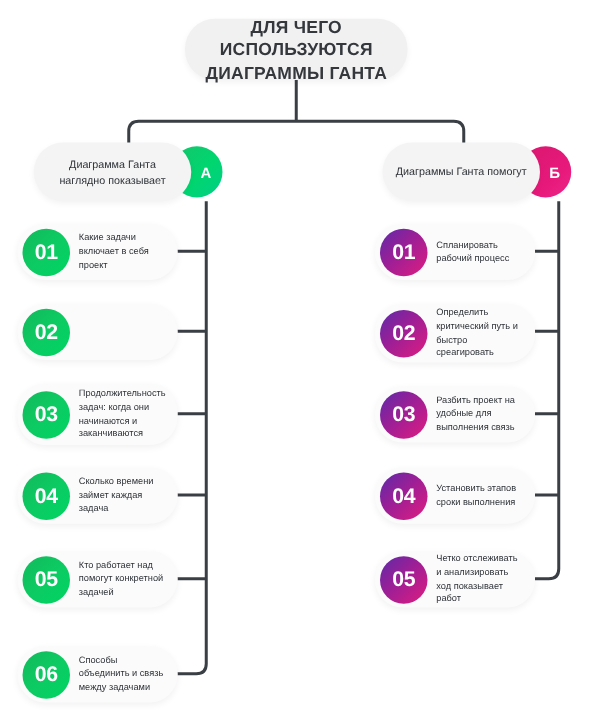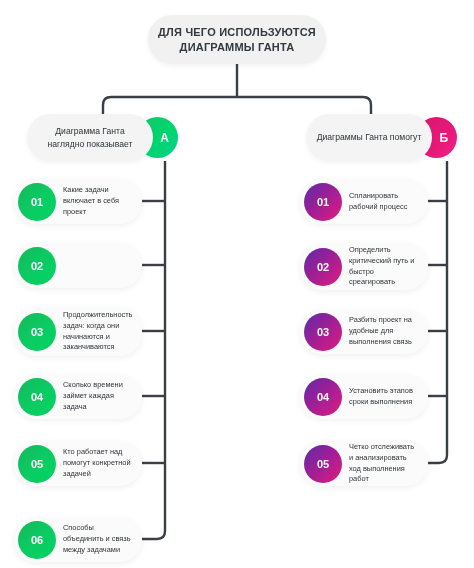--- a/index.html
+++ b/index.html
@@ -38,21 +38,21 @@
     height: 49px;
     background: #f1f1f1;
     border-radius: 24px;
     display: flex;
     align-items: center;
     justify-content: center;
     z-index: 3;
     box-shadow: 0 2px 5px rgba(0,0,0,0.05);
   }
   .title-card .title-text {
-    font-size: 11px;
+    font-size: 14px;
     font-weight: bold;
     color: #34383d;
     text-align: center;
     line-height: 1.32;
     letter-spacing: 0.2px;
     text-transform: uppercase;
     padding: 0 10px;
   }
 
   
@@ -131,21 +131,21 @@
   .item-card .num {
     flex: 0 0 auto;
     width: 38px;
     height: 38px;
     border-radius: 50%;
     margin-left: 4px;
     display: flex;
     align-items: center;
     justify-content: center;
     color: #ffffff;
-    font-size: 11px;
+    font-size: 17px;
     font-weight: bold;
     letter-spacing: -0.2px;
   }
   .item-card .txt {
     flex: 1 1 auto;
     font-size: 7.4px;
     color: #2f3338;
     line-height: 1.45;
     padding: 0 8px 0 7px;
   }
@@ -253,16 +253,16 @@
     <div class="txt">Разбить проект на удобные для выполнения связь</div>
   </div>
 
   <div class="item-card col-b" style="top:374px;height:45px;">
     <div class="num">04</div>
     <div class="txt">Установить этапов сроки выполнения</div>
   </div>
 
   <div class="item-card col-b" style="top:441px;height:45px;">
     <div class="num">05</div>
-    <div class="txt">Четко отслеживать и анализировать ход выполнения работ</div>
+    <div class="txt">Четко отслеживать и анализировать ход показывает работ</div>
   </div>
 
 </div>
 
 </body></html>

